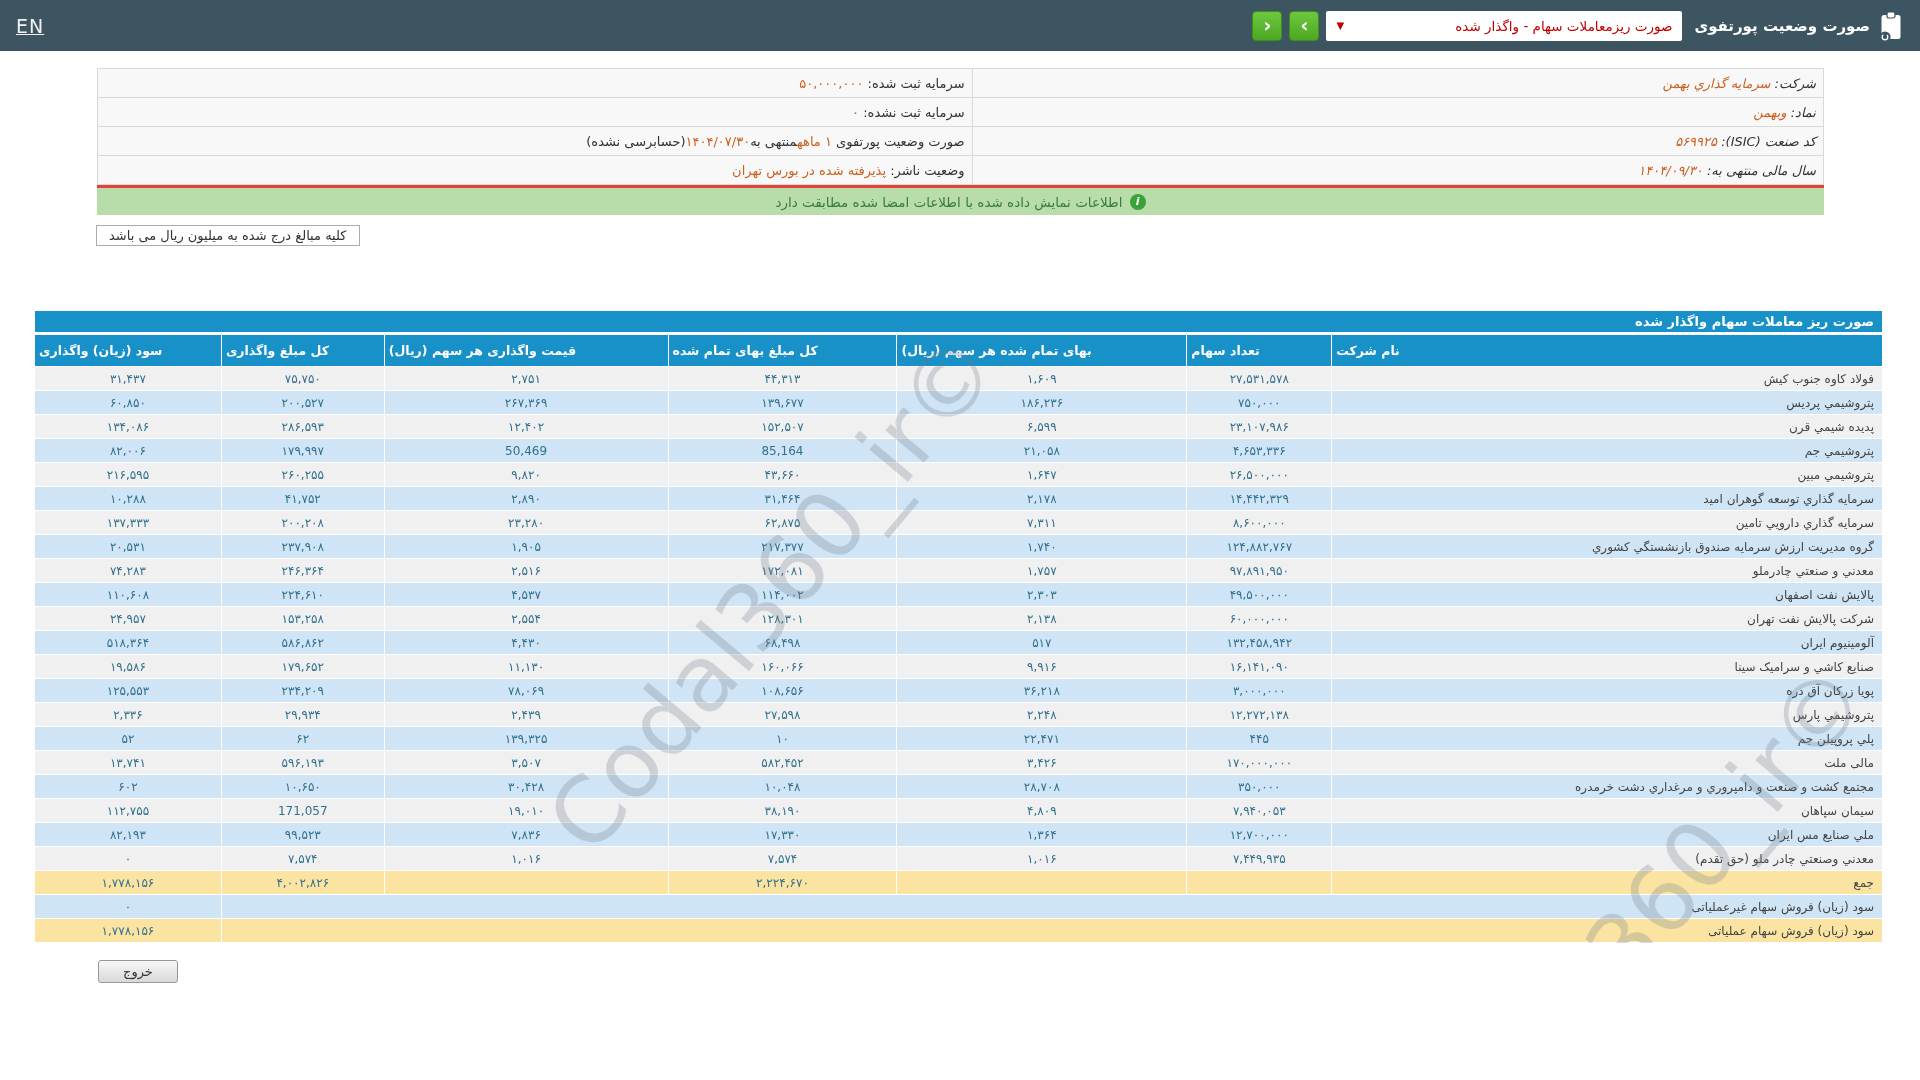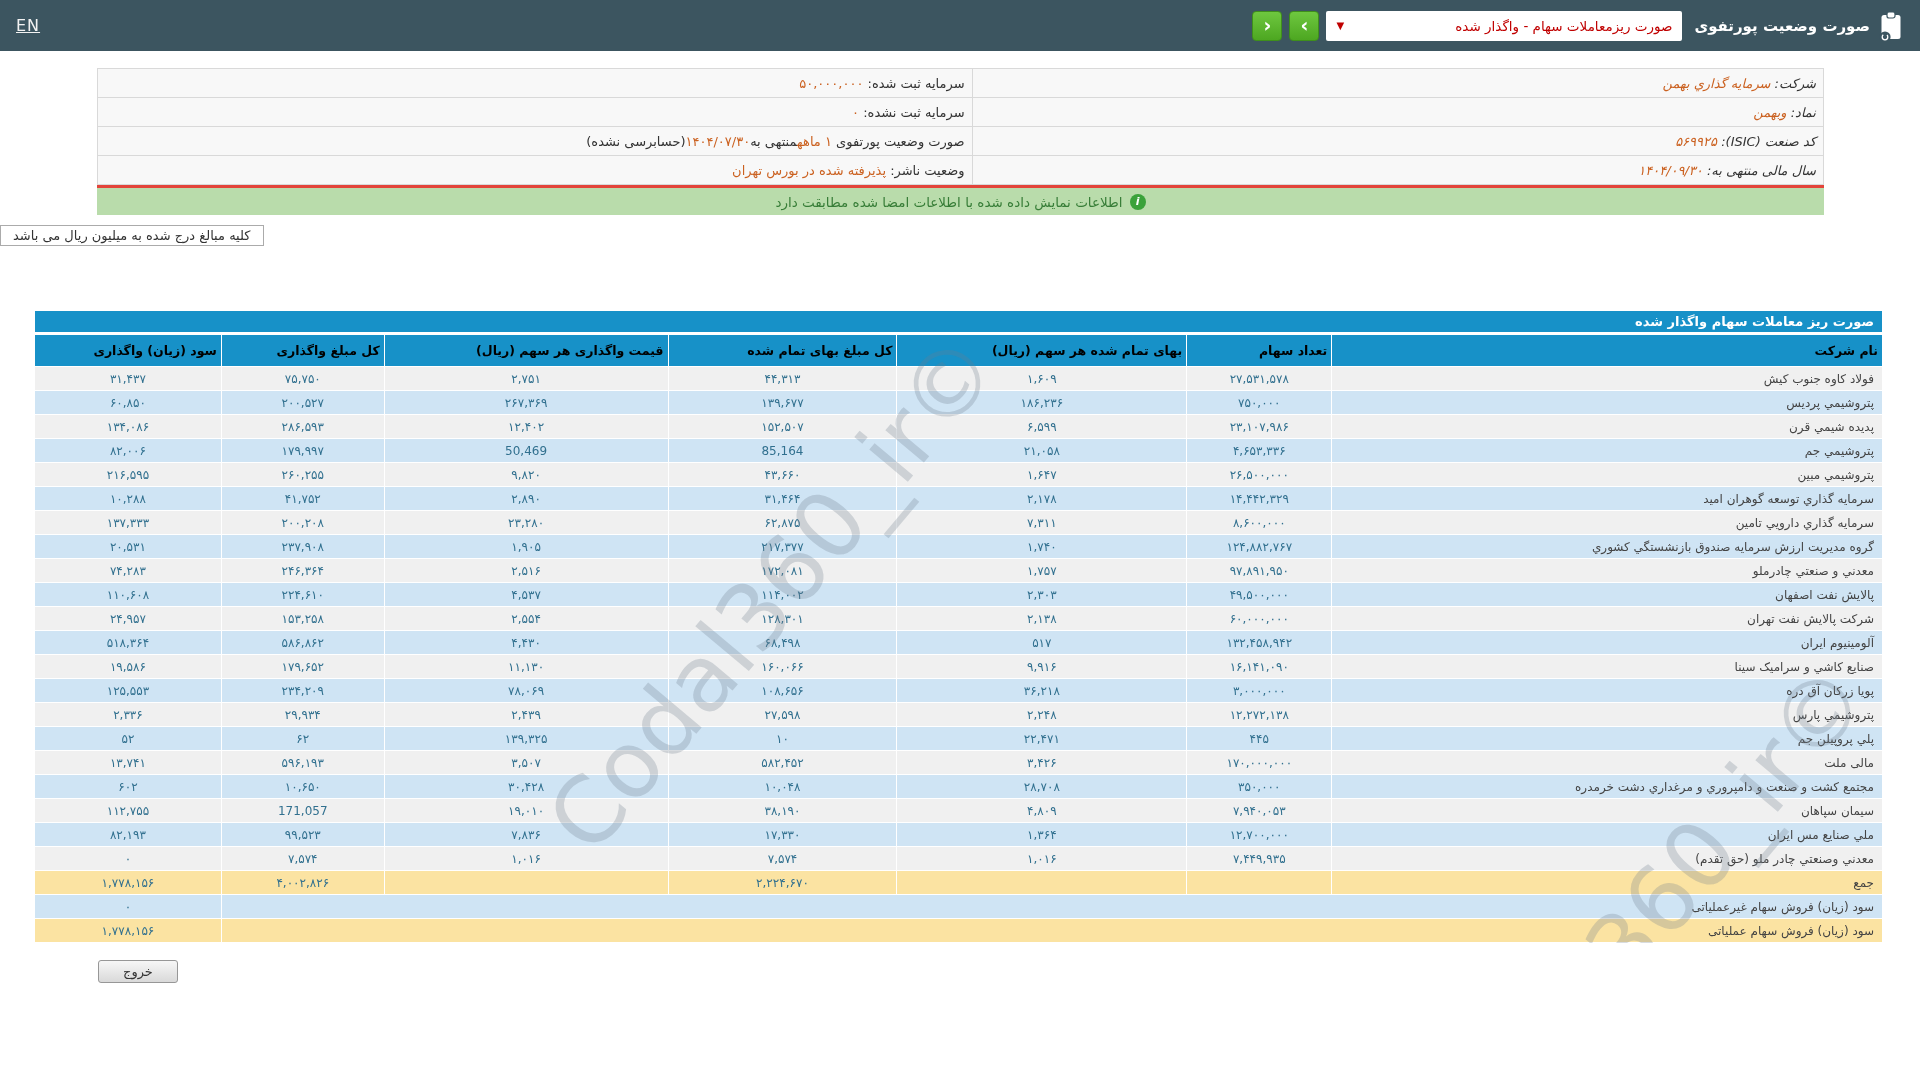--- a/index.html
+++ b/index.html
@@ -11,47 +11,47 @@
   .topbar-group { display:flex; align-items:center; }
   .clip-icon { margin-left:8px; display:inline-flex; }
   .topbar-title { color:#fff; font-size:15px; font-weight:bold; margin-left:12px; white-space:nowrap; }
   .report-select { background:#fff; width:356px; height:30px; border-radius:2px; display:flex;
                    align-items:center; justify-content:space-between; padding:0 10px; cursor:pointer; }
   .report-select .sel-text { color:#c00000; font-size:13.5px; white-space:nowrap; }
   .report-select .caret { color:#c00000; font-size:10px; }
   .nav-btn { width:30px; height:30px; margin-right:7px; border:1px solid #3f8f1b; border-radius:4px;
              background:linear-gradient(#6ec73f,#4da721); color:#fff; font-size:19px; font-weight:bold;
              line-height:26px; text-align:center; cursor:pointer; }
-  .lang-link { color:#f2f2f2; font-size:16px; text-decoration:underline; letter-spacing:1px; cursor:pointer; }
+  .lang-link { color:#f2f2f2; font-size:19px; text-decoration:underline; letter-spacing:1px; cursor:pointer; }
 
   
   .info-table { width:1727px; margin:17px 96px 0 97px; border-collapse:collapse; font-size:13px; }
   .info-table td { border:1px solid #d9d9d9; background:#f8f8f8; height:29px; padding:1px 7px; white-space:nowrap; }
   .info-table td.cell-r { width:852px;font-style:italic; }
   .info-table td.cell-l { width:875px; }
   .info-lbl { color:#333; }
   .info-val { color:#cb6120; }
   .red-line { width:1727px; height:3px; background:#e3443a; margin:0 96px 0 97px; }
   .signed-bar { width:1727px; height:27px; margin:0 96px 0 97px; background:#b9dcab;
                 display:flex; align-items:center; justify-content:center; gap:7px;
                 color:#377d37; font-size:13.5px; }
   .info-circle { width:16px; height:16px; border-radius:50%; background:#3aa23a; color:#fff;
                  font-size:11px; font-weight:bold; line-height:16px; text-align:center; font-style:italic; }
-  .note-wrap { text-align:left; margin-top:10px; }
+  .note-wrap { text-align:left; padding-left:96px; margin-top:10px; }
   .note-box { display:inline-block; border:1px solid #ababab; background:#fff; color:#333;
               font-size:13px; padding:2px 12px; }
 
   
   .table-wrap { position:relative; width:1849px; margin:64px 37px 0 34px; overflow:hidden; }
   table.main { width:100%; border-collapse:collapse; table-layout:fixed; border:1px solid #cfcfcf; }
   table.main td, table.main th { border:1px solid #fff; }
   tr.title-row td { background:#1791c8; color:#fff; font-weight:bold; font-size:13px;
                     text-align:right; padding:3px 8px; height:22px; border-bottom:3px solid #fff; }
-  tr.head-row th { background:#1791c8; color:#000000; font-weight:bold; font-size:12.5px;
-                   text-align:right; height:33px; padding:2px 4px; }
+  tr.head-row th { background:#1791c8; color:#ffffff; font-weight:bold; font-size:12.5px;
+                   text-align:left; height:33px; padding:2px 4px; }
   tr.data-row td { height:24px; font-size:12px; color:#31708f; text-align:center; padding:0 4px; white-space:nowrap; }
   tr.data-row td.name-cell { text-align:right; padding-right:8px; color:#444; }
   tr.data-row:nth-child(odd) td { background:#f0f0f0; }
   tr.data-row:nth-child(even) td { background:#cfe4f4; }
   tr.total-row td, tr.op-row td { background:#fbe3a2; height:24px; font-size:12px; color:#31708f; text-align:center; white-space:nowrap; }
   tr.nonop-row td { background:#cfe4f4; height:24px; font-size:12px; color:#31708f; text-align:center; white-space:nowrap; }
   td.foot-label { text-align:right !important; padding-right:8px !important; color:#444 !important; }
   .watermark { position:absolute; pointer-events:none; color:rgba(110,125,140,0.27);
                font-size:92px; white-space:nowrap; transform:rotate(-50deg); z-index:5; }
   .wm1 { left:420px; top:230px; }

